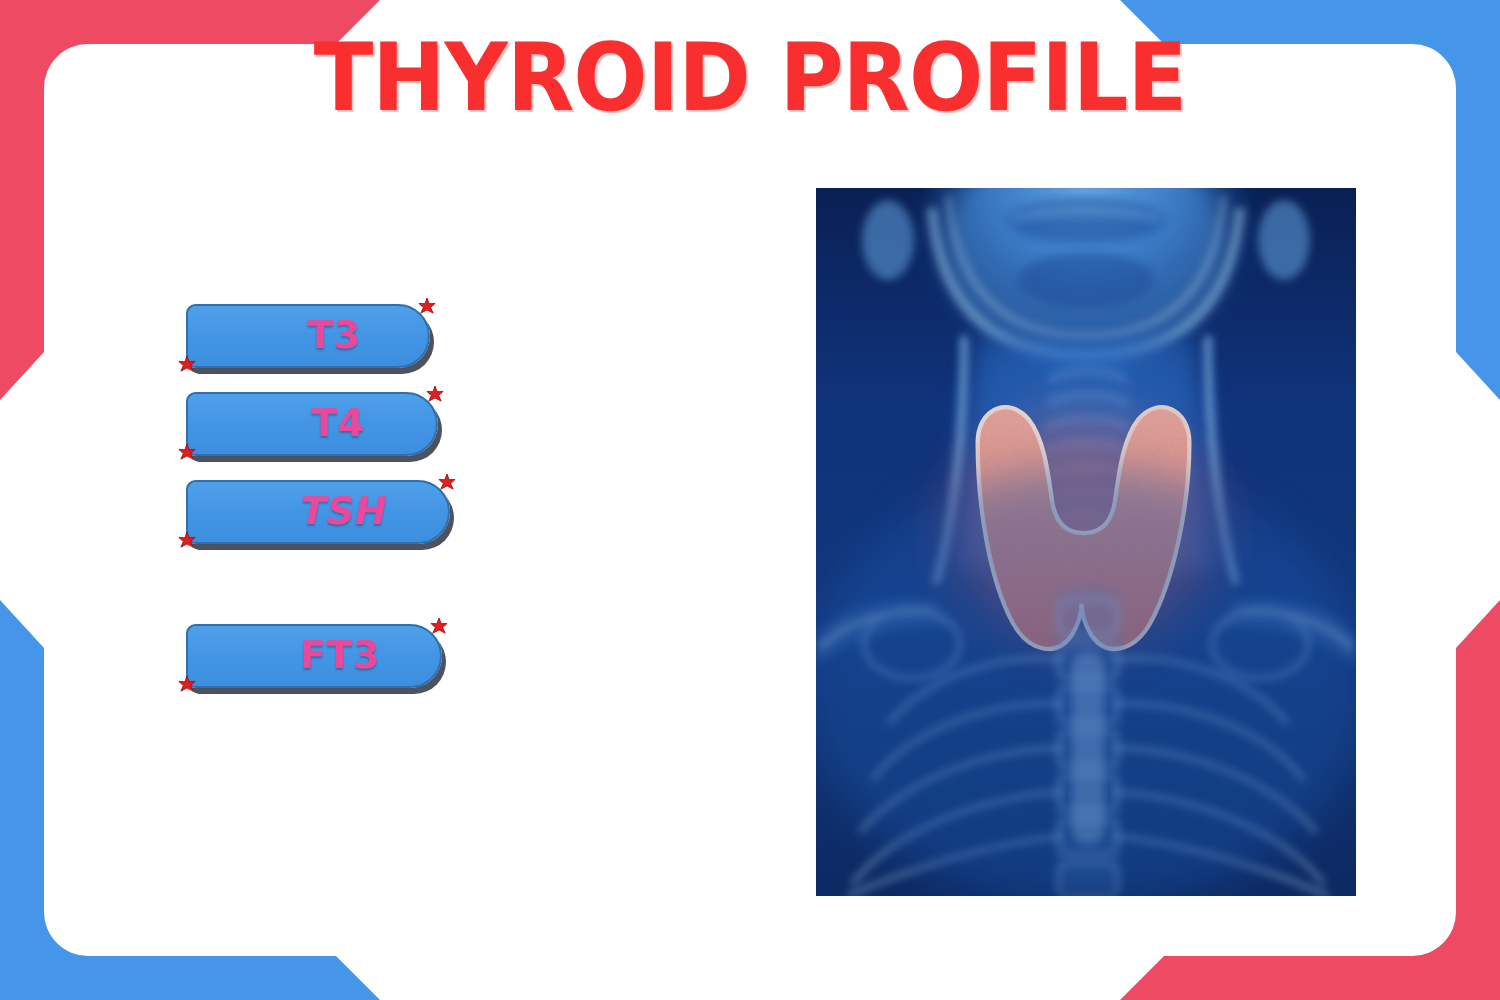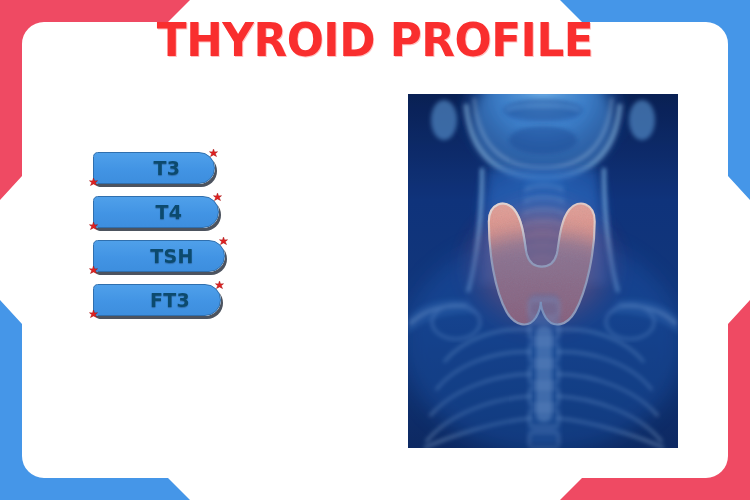--- a/index.html
+++ b/index.html
@@ -79,43 +79,43 @@
     box-sizing: border-box;
   }
   .test-item .label {
     position: absolute;
     inset: 0;
     display: flex;
     align-items: center;
     justify-content: center;
     padding-left: 26px;
     box-sizing: border-box;
-    color: #0c4a6e;
+    color: #ec4899;
     font-family: "DejaVu Sans", sans-serif;
     font-weight: 700;
     font-size: 19px;
     letter-spacing: 0.3px;
     text-shadow: 0 1px 1px rgba(20,40,70,0.35);
   }
   
   .marker {
     position: absolute;
     width: 9px;
     height: 9px;
     color: #e02020;
   }
   .marker svg { display:block; width:100%; height:100%; }
   .marker.tr { right: -3px; top: -3px; }
   .marker.bl { left: -4px; bottom: -3px; }
 
   
   .w-t3  { width: 122px; }
   .w-t4  { width: 126px; text-decoration: underline; }
-  .w-tsh { width: 132px; }
-  .w-ft3 { width: 128px; }
+  .w-tsh { width: 132px; font-style: italic; }
+  .w-ft3 { width: 128px; margin-top: 28px; }
   .w-ft4 { width: 126px; }
 
   
   #illustration {
     position: absolute;
     left: 408px;
     top: 94px;
     width: 270px;
     height: 354px;
     overflow: hidden;

